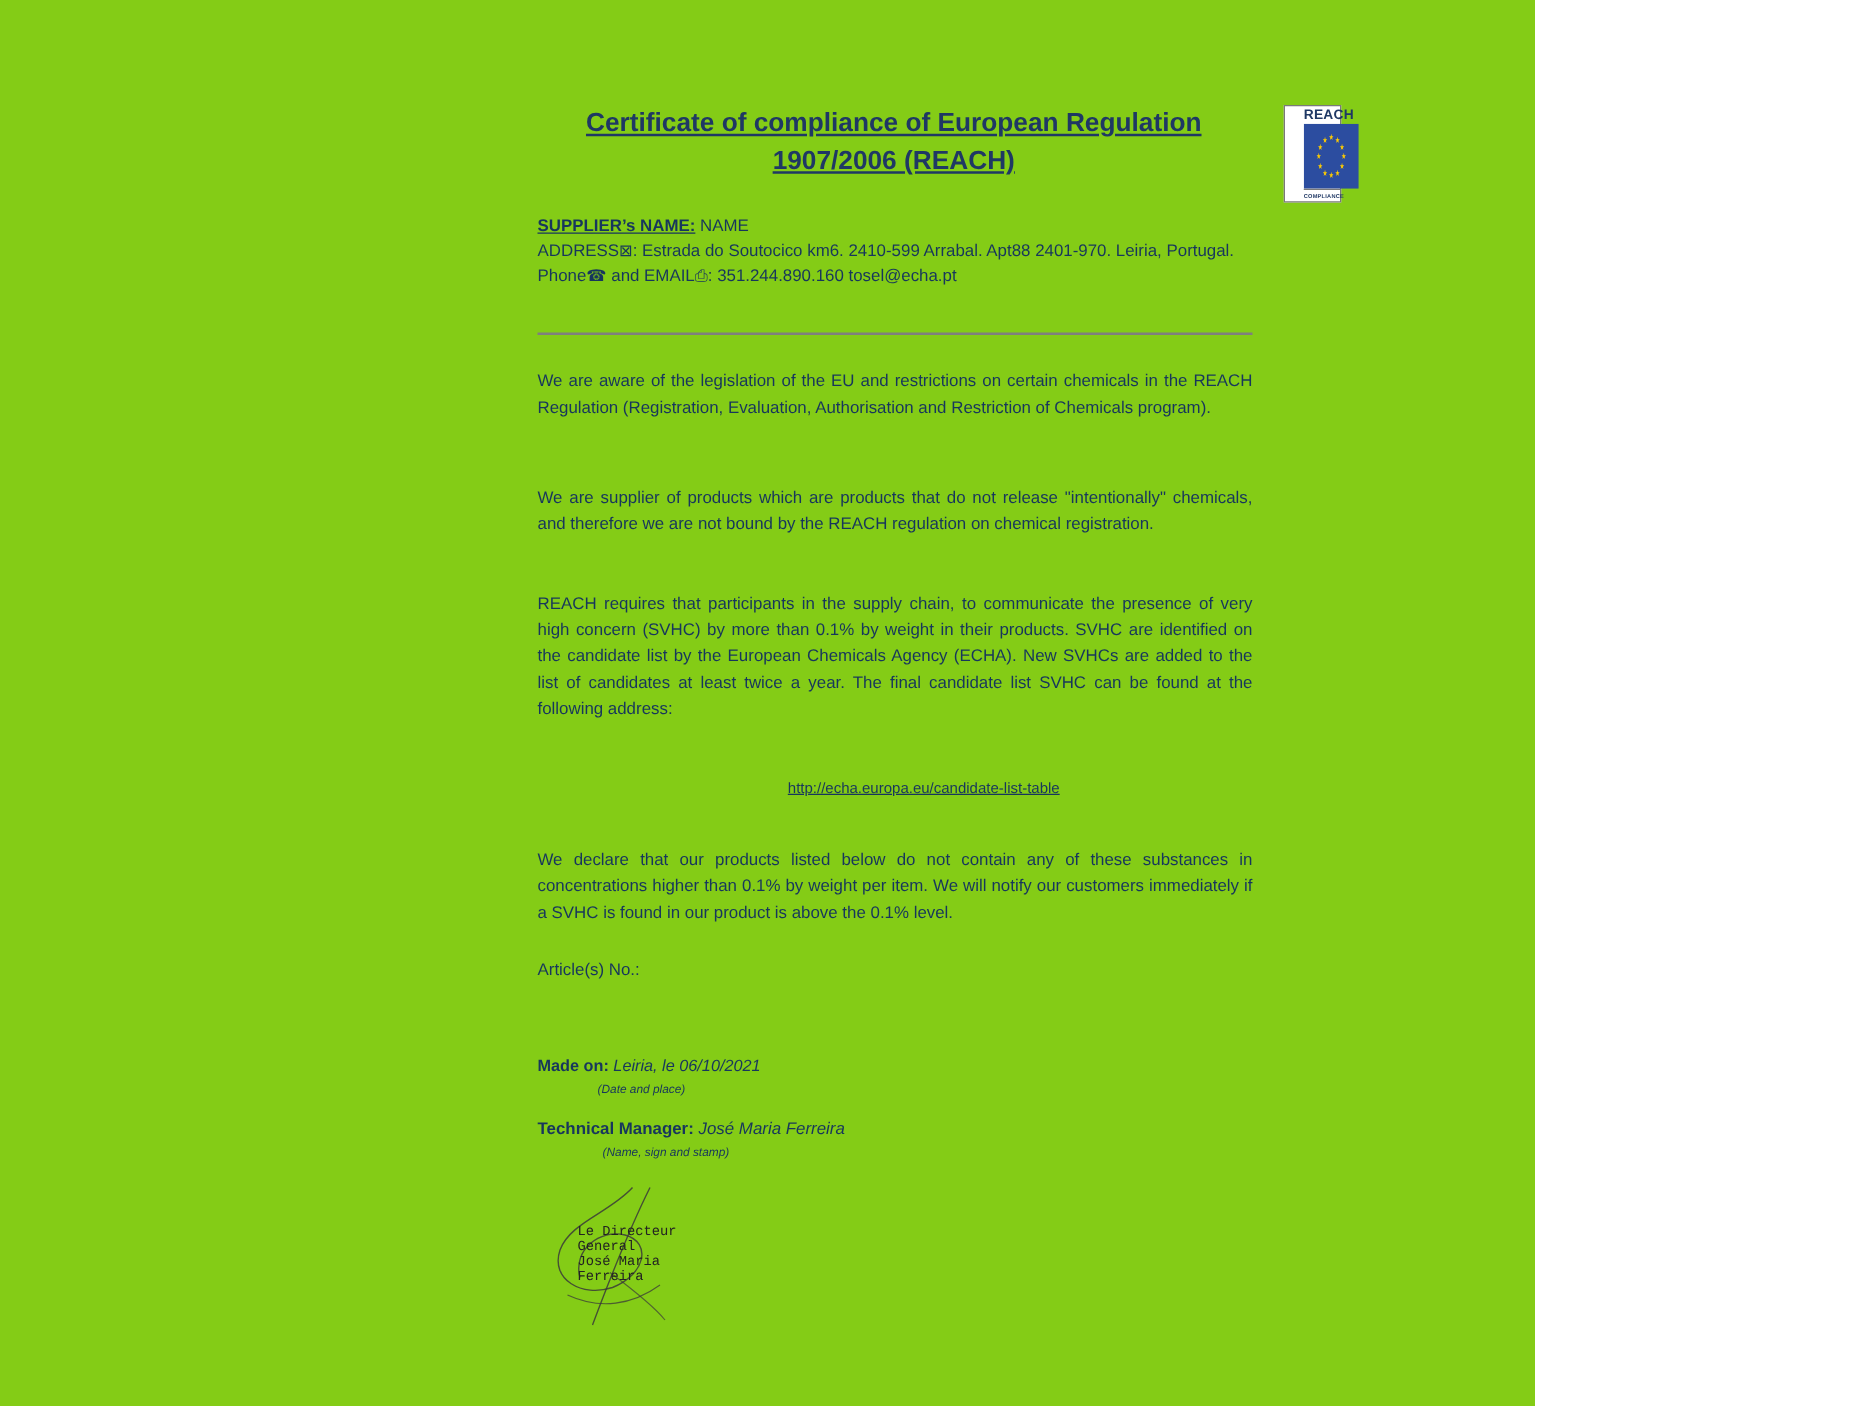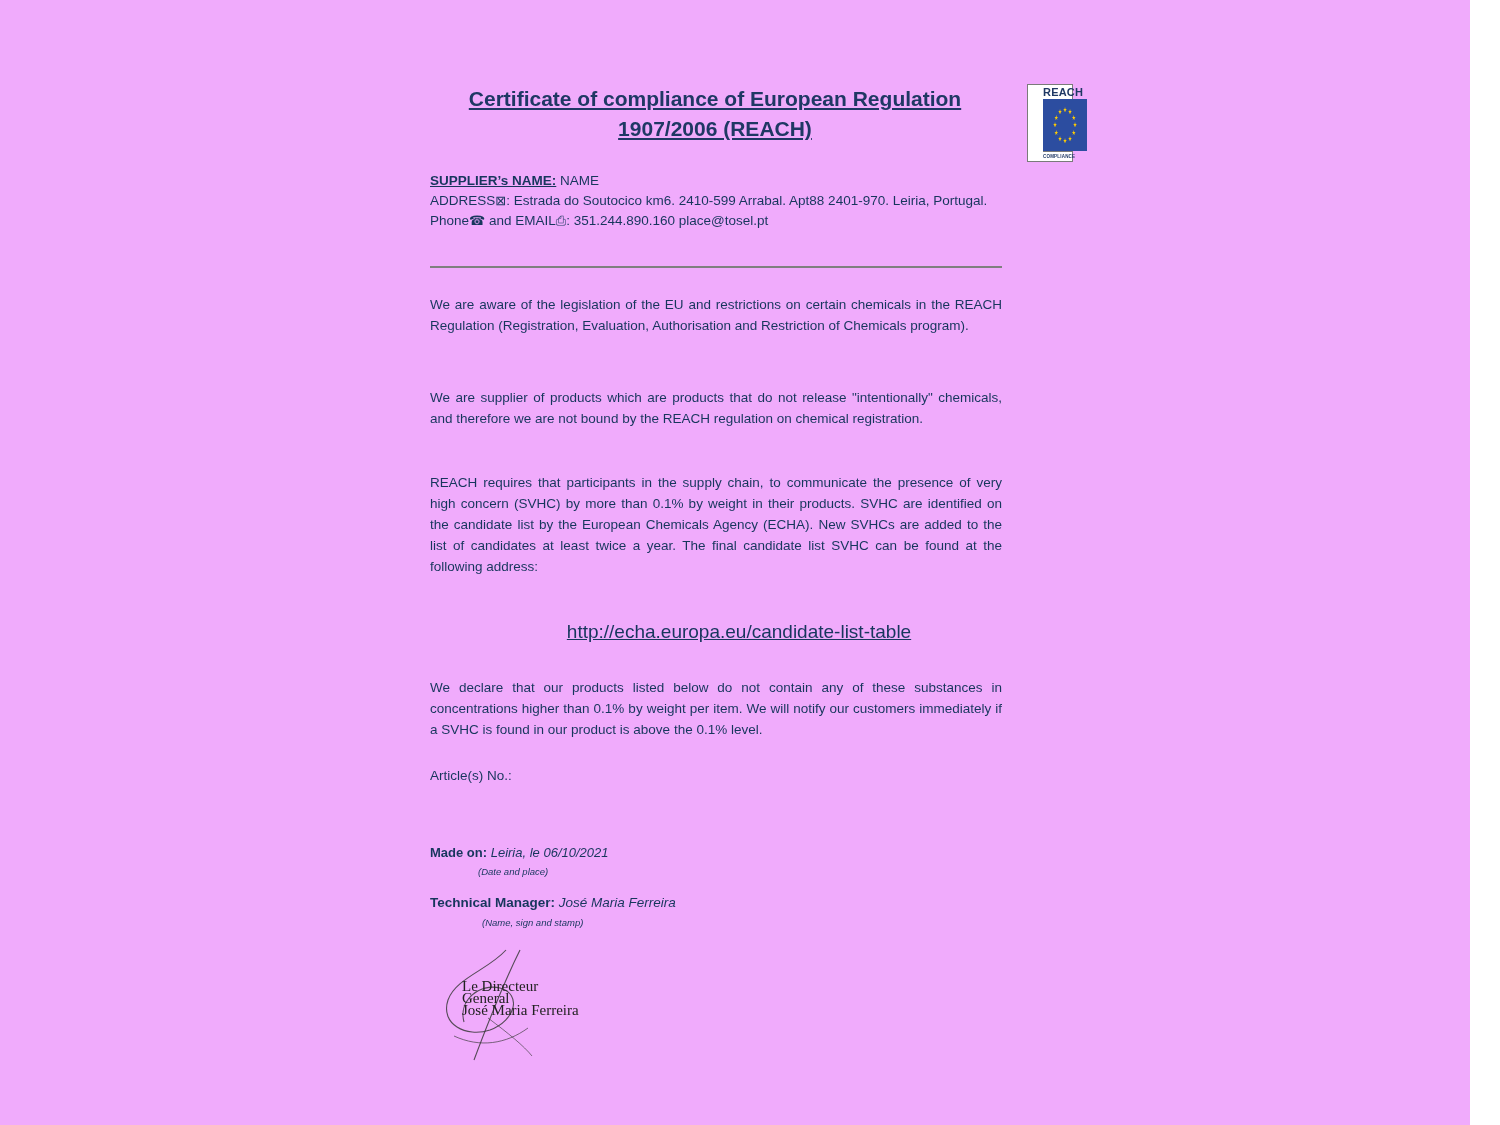--- a/index.html
+++ b/index.html
@@ -1,18 +1,18 @@
 <!DOCTYPE html>
 <html><head>
 <meta charset="utf-8">
 <style>
   * { margin:0; padding:0; box-sizing:border-box; }
   html,body { background:#ffffff; }
   body { font-family:"Liberation Sans", sans-serif; }
-  .page { position:relative; width:1470px; height:1125px; background:#f0abfc; overflow:hidden; }
+  .page { position:relative; width:1228px; height:1125px; background:#84cc16; overflow:hidden; }
 
   
   .title-block { position:absolute; left:430px; top:84px; width:570px; text-align:center; }
   .title-block .tline { font-size:21px; font-weight:bold; color:#1f3864; text-decoration:underline; line-height:30px; }
 
   
   .reach-logo { position:absolute; left:1027px; top:84px; width:46px; height:78px; border:1px solid #7a7a7a; background:#ffffff; display:flex; flex-direction:column;padding-left:15px; }
   .reach-logo .reach-word { font-size:11px; font-weight:bold; color:#1f3864; text-align:center; line-height:14px; letter-spacing:0.2px; }
   .reach-logo .eu-flag { flex:1; display:block; }
   .reach-logo .compliance-word { font-size:4.5px; font-weight:bold; color:#1f3864; text-align:center; border-top:1px solid #7a7a7a; line-height:9px; letter-spacing:0.2px; }
@@ -27,37 +27,37 @@
 
   
   .para { position:absolute; left:430px; width:572px; color:#17365d; font-size:13.5px; line-height:21px; text-align:justify; }
   .p1 { top:294px; }
   .p2 { top:387px; }
   .p3 { top:472px; }
   .p4 { top:677px; }
   .article-line { position:absolute; left:430px; top:768px; color:#17365d; font-size:13.5px; }
 
   .link-line { position:absolute; left:430px; top:621px; width:572px; text-align:center; }
-  .link-line a { color:#17365d; font-size:19px; text-decoration:underline; cursor:pointer;padding-left:46px; }
+  .link-line a { color:#17365d; font-size:12px; text-decoration:underline; cursor:pointer;padding-left:46px; }
 
   
   .made-on { position:absolute; left:430px; top:845px; color:#17365d; font-size:13px; }
   .made-on .b { font-weight:bold; }
   .made-on .v { font-style:italic; }
   .note { position:absolute; left:430px; color:#17365d; font-size:9.5px; font-style:italic;margin-left:48px; }
   .note-date { top:866px; }
   .tech-mgr { position:absolute; left:430px; top:895px; color:#17365d; font-size:13.5px; }
   .tech-mgr .b { font-weight:bold; }
   .tech-mgr .v { font-style:italic; }
   .note-name { top:917px; padding-left:4px;text-align:right; }
 
   
   .signature { position:absolute; left:428px; top:948px; width:170px; height:115px; }
   .signature svg { position:absolute; left:0; top:0; }
-  .sig-text { position:absolute; left:34px; top:32px; width:120px; font-family:Liberation Serif, serif; font-size:15px; color:#222222; line-height:12px; }
+  .sig-text { position:absolute; left:34px; top:32px; width:120px; font-family:Liberation Mono, monospace; font-size:11px; color:#222222; line-height:12px; }
 </style>
 </head>
 <body>
 
 <div class="page">
 
   <div class="title-block">
     <div><span class="tline">Certificate of compliance of European Regulation</span></div>
     <div><span class="tline">1907/2006 (REACH)</span></div>
   </div>
@@ -85,21 +85,21 @@
   </div>
 
   <div class="supplier">
     <div>
       <span class="lbl-bold">SUPPLIER’s NAME:</span><span> NAME</span>
     </div>
     <div>
       <span>ADDRESS</span><span class="sup-icon">⊠</span><span>: Estrada do Soutocico km6. 2410-599 Arrabal. Apt88 2401-970. Leiria, Portugal.</span>
     </div>
     <div>
-      <span>Phone</span><span class="sup-icon">☎</span><span> and EMAIL</span><span class="sup-icon">⎙</span><span>: 351.244.890.160 place@tosel.pt</span>
+      <span>Phone</span><span class="sup-icon">☎</span><span> and EMAIL</span><span class="sup-icon">⎙</span><span>: 351.244.890.160 tosel@echa.pt</span>
     </div>
   </div>
 
   <div class="divider"></div>
 
   <div class="para p2">We are supplier of products which are products that do not release "intentionally" chemicals, and therefore we are not bound by the REACH regulation on chemical registration.</div>
   <div class="para p1">We are aware of the legislation of the EU and restrictions on certain chemicals in the REACH Regulation (Registration, Evaluation, Authorisation and Restriction of Chemicals program).</div>
   <div class="para p3">REACH requires that participants in the supply chain, to communicate the presence of very high concern (SVHC) by more than 0.1% by weight in their products. SVHC are identified on the candidate list by the European Chemicals Agency (ECHA). New SVHCs are added to the list of candidates at least twice a year. The final candidate list SVHC can be found at the following address:</div>
 
   <div class="link-line">

